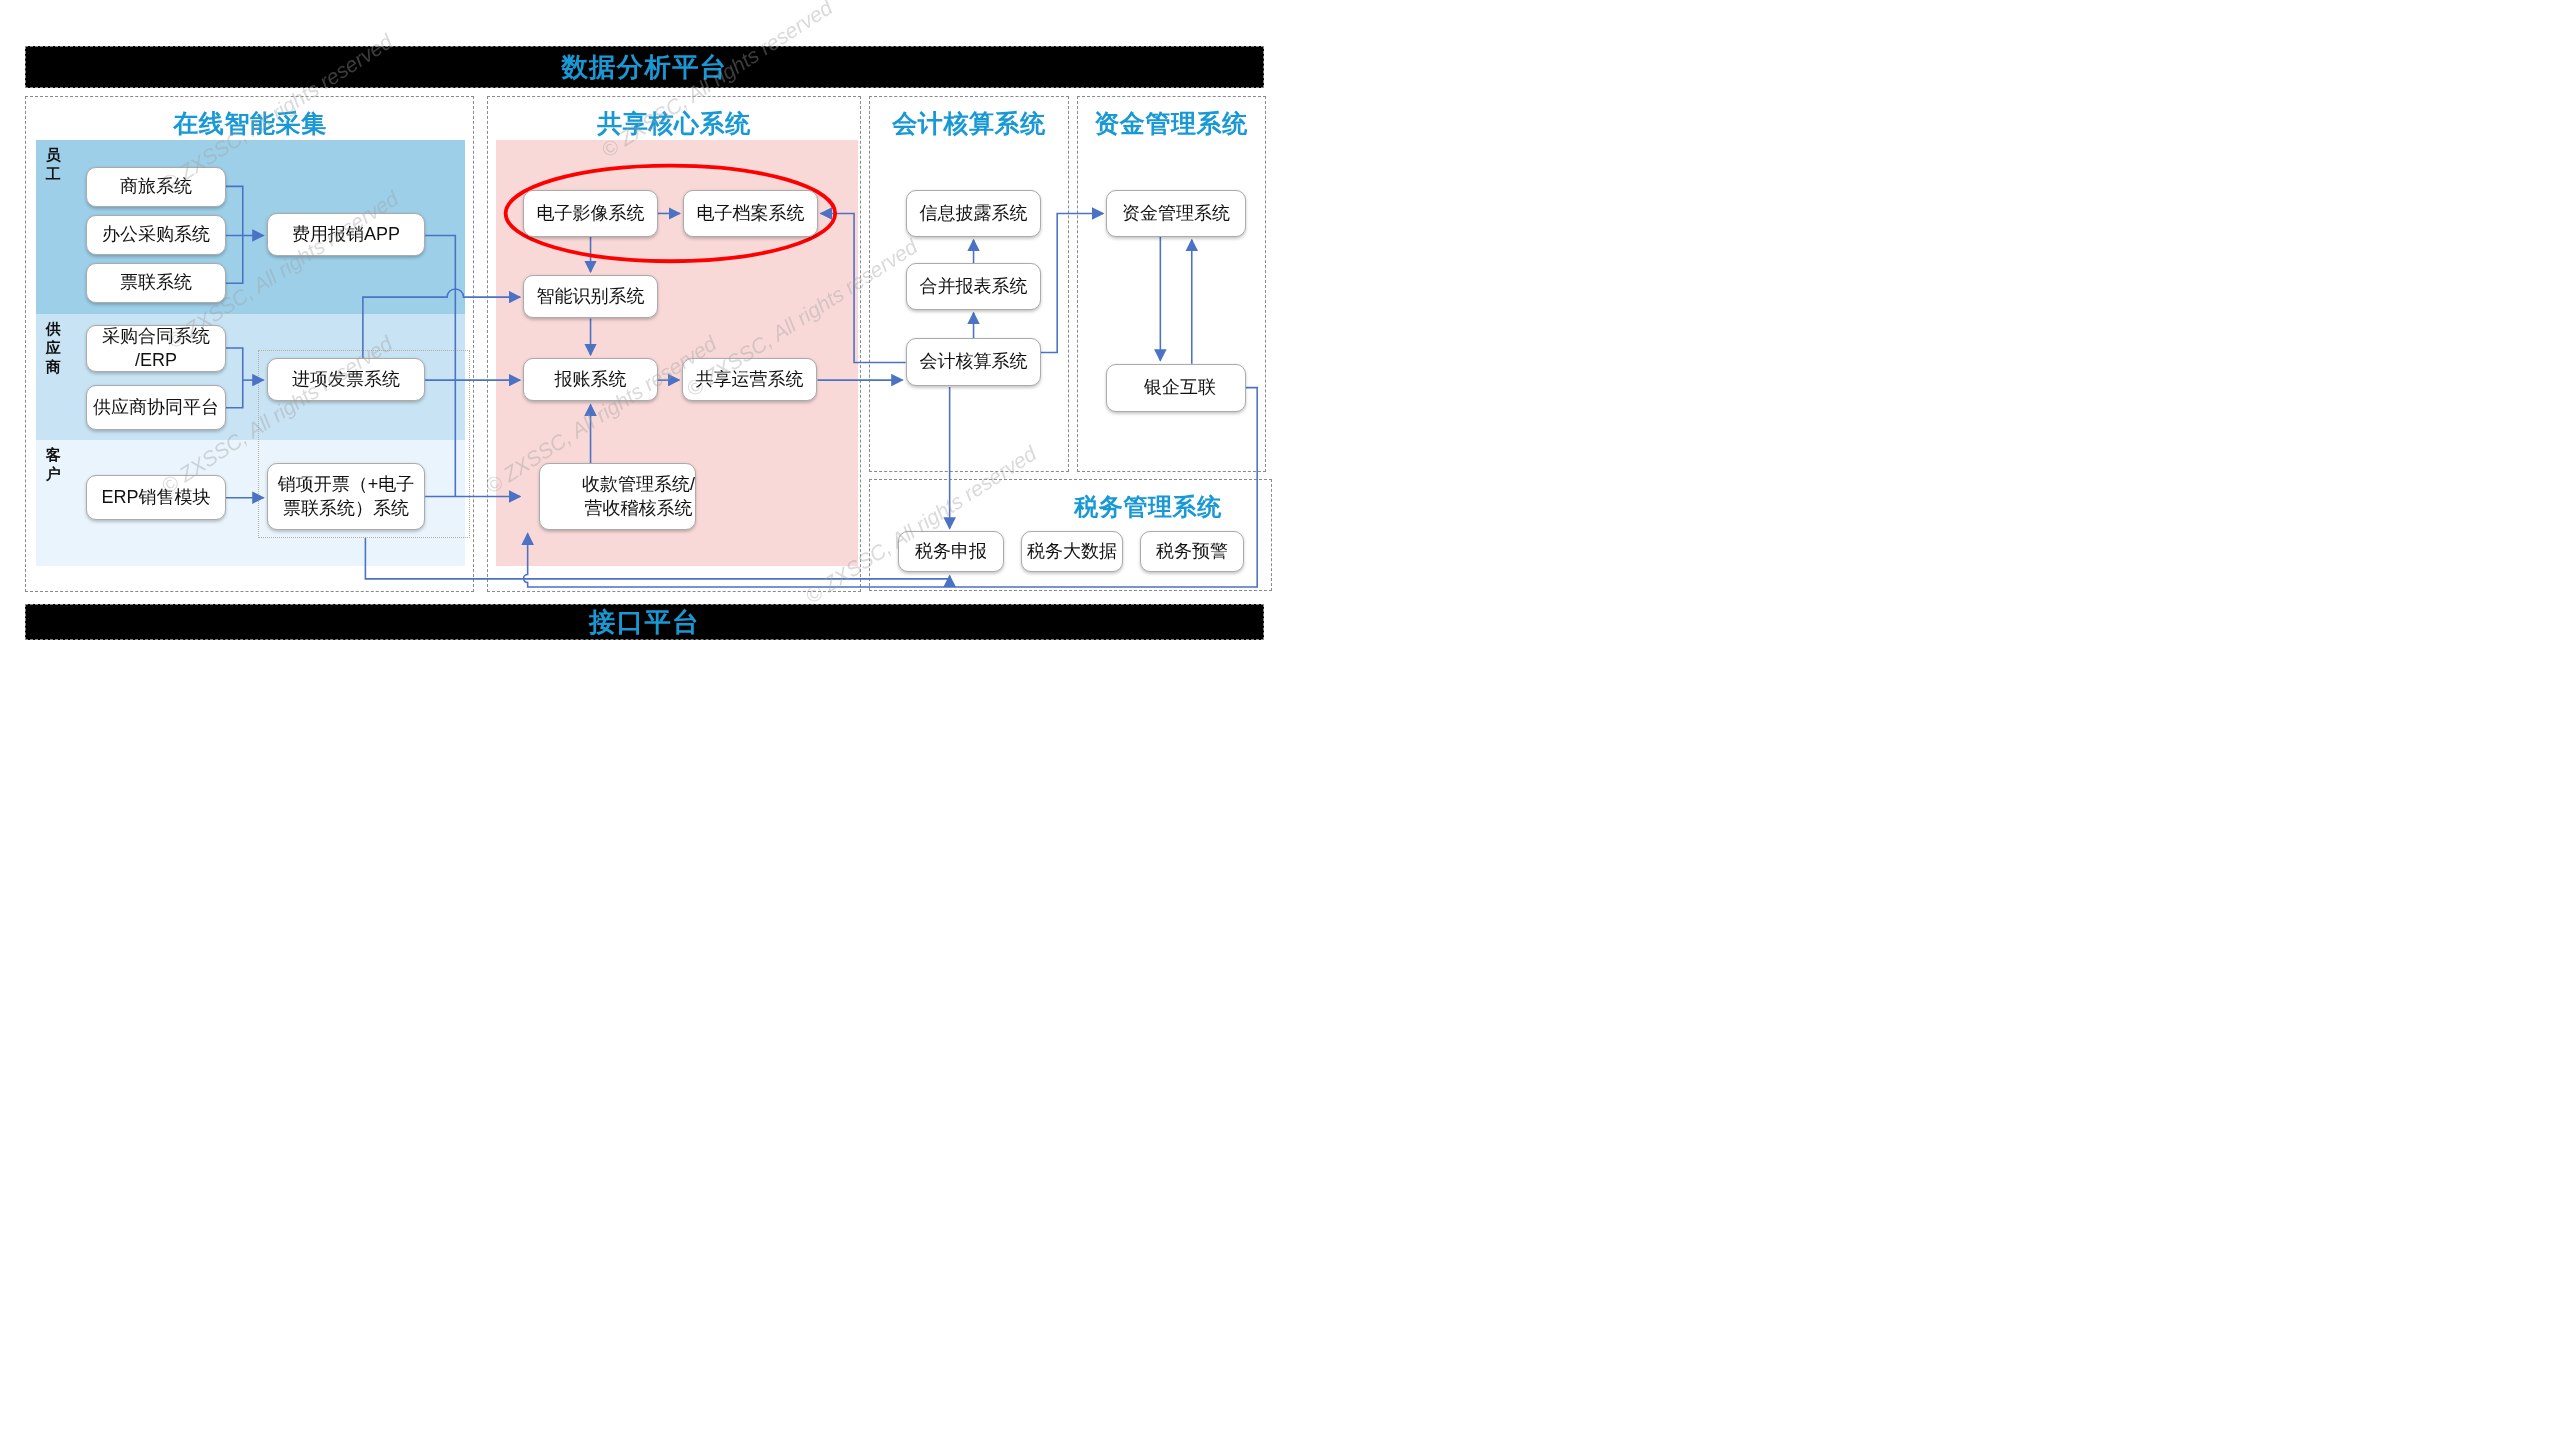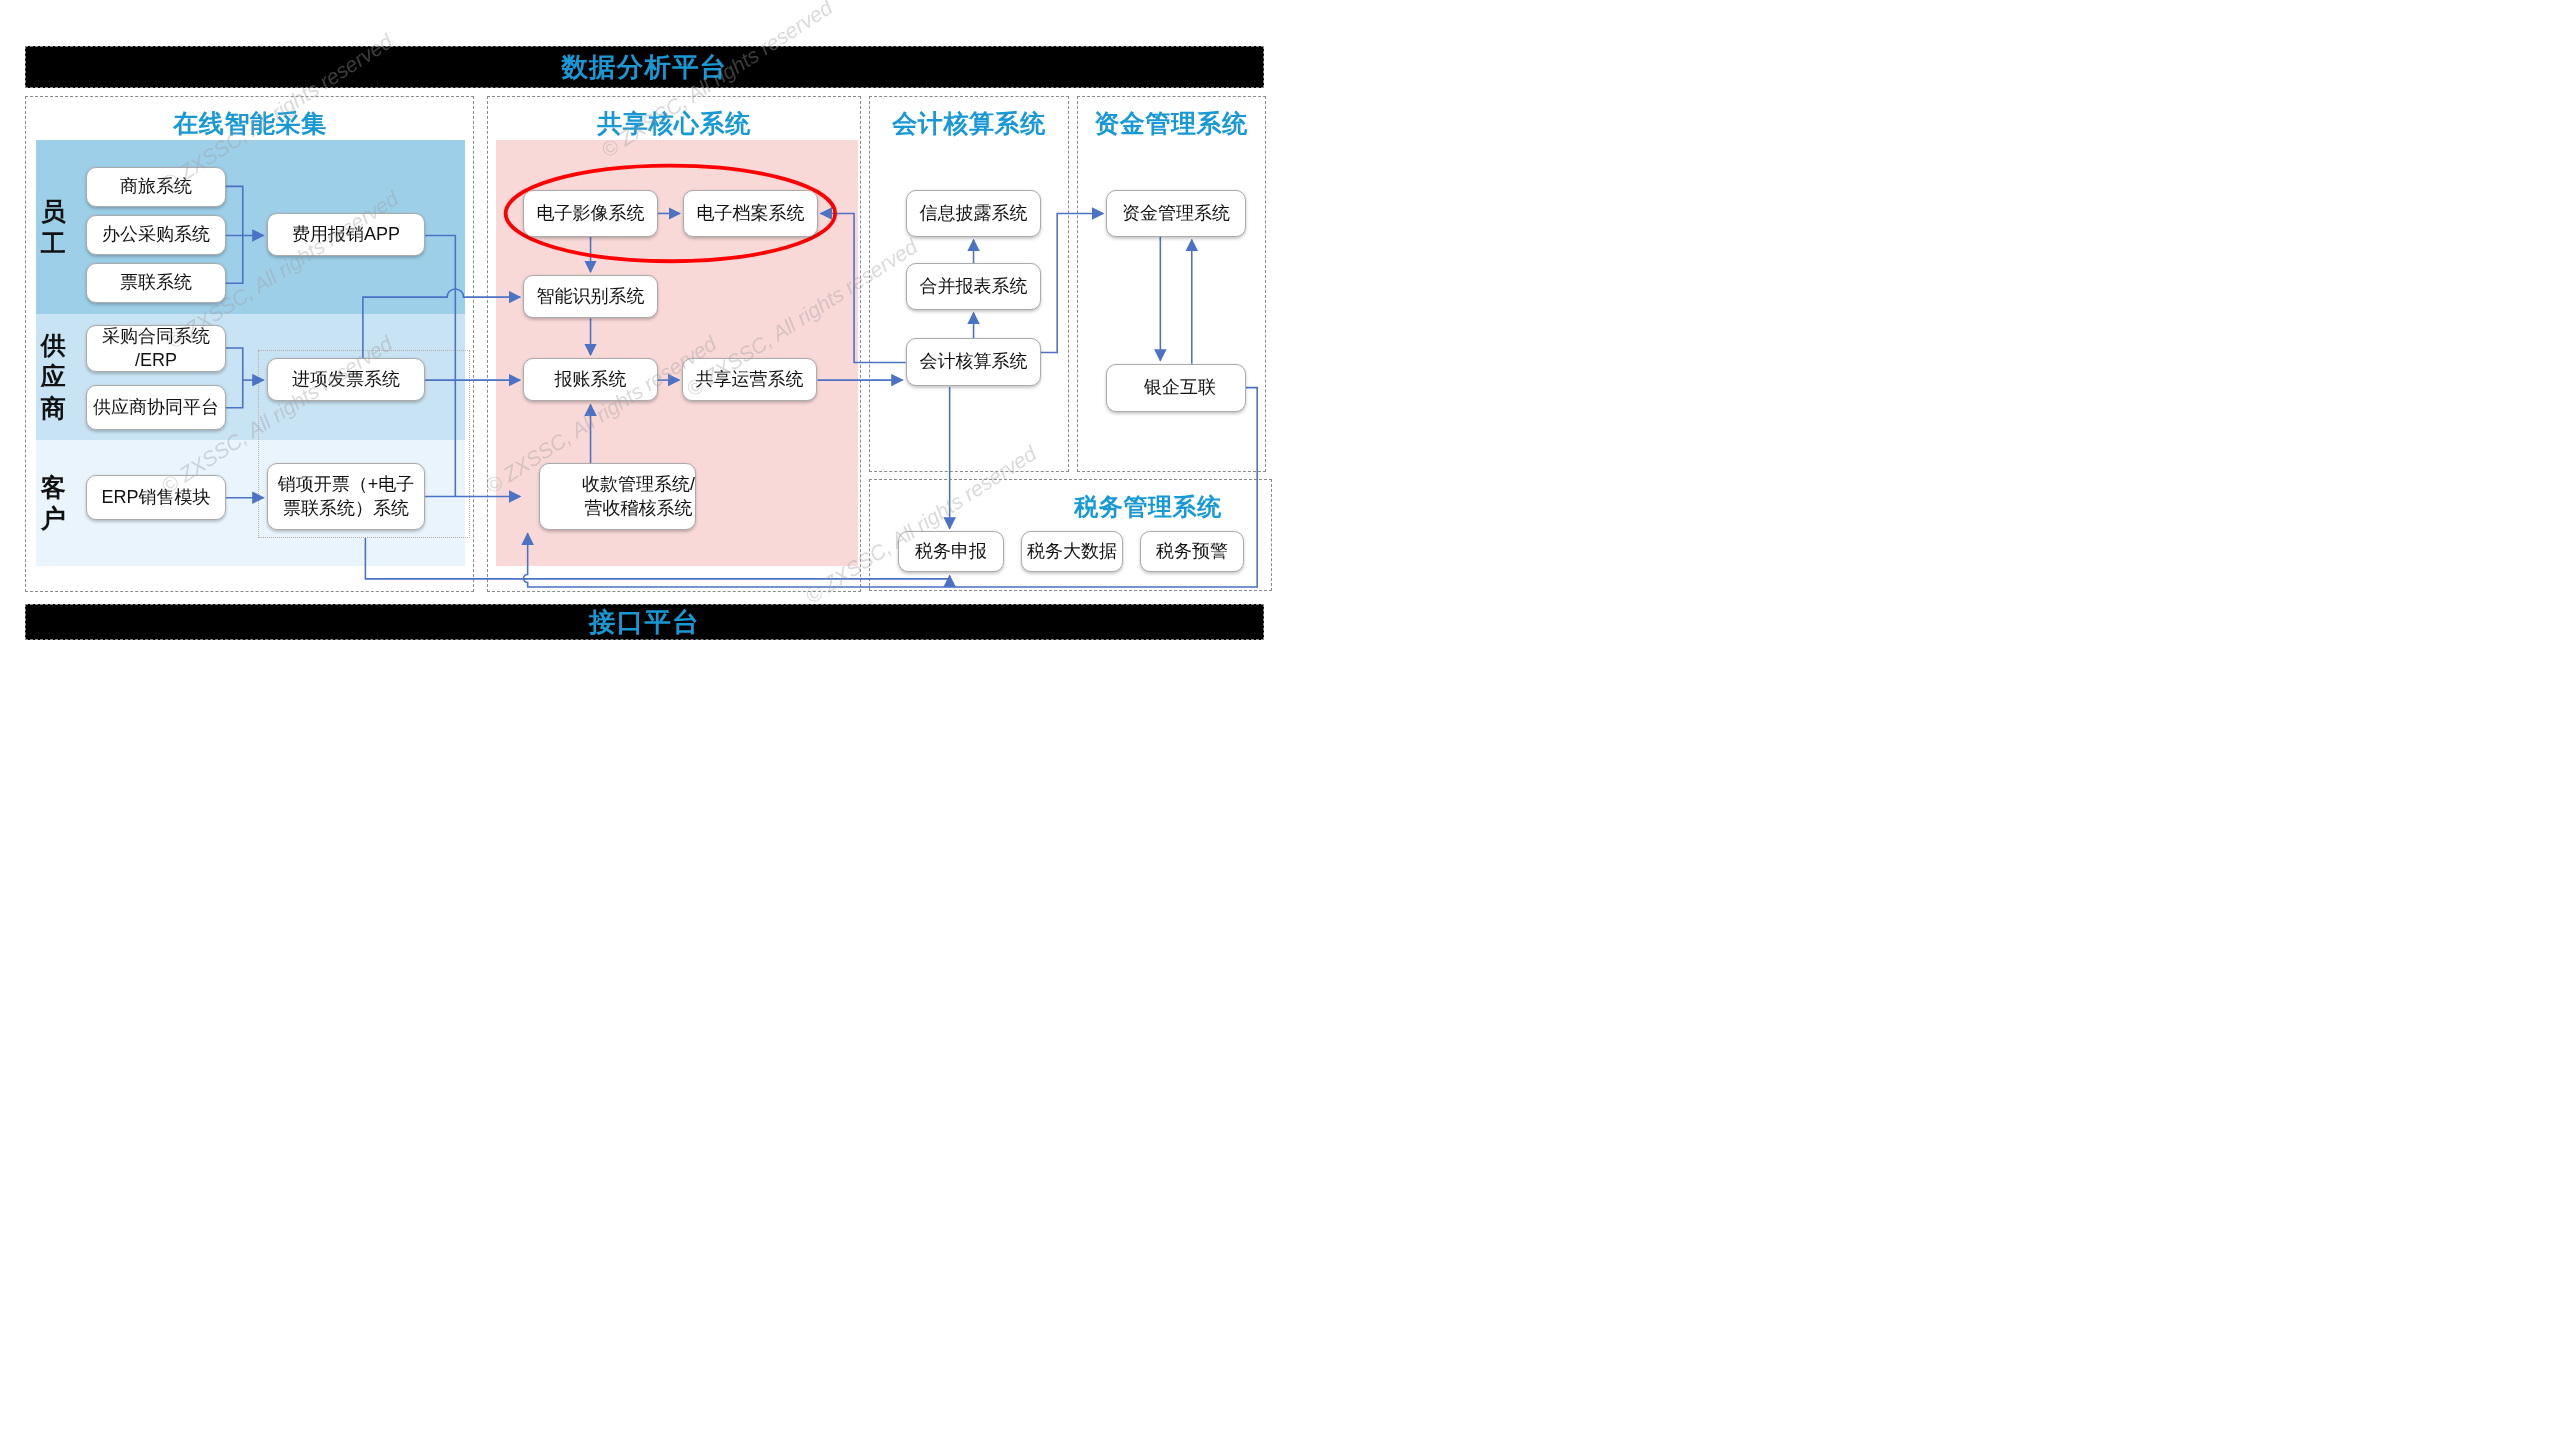--- a/index.html
+++ b/index.html
@@ -17,23 +17,23 @@
   
   .section{ position:absolute; border:1.9px dashed #8a8a8a; box-sizing:border-box; background:#fff;}
   .section-title{
     position:absolute; transform:translate(-50%,-50%); color:#1899d5;
     font-size:25px; font-weight:bold; white-space:nowrap; letter-spacing:0.6px;
   }
   .tax-title{ font-size:24px;font-family:Liberation Mono, monospace; }
   
   .band{ position:absolute; }
   .band-label{
-    position:absolute; width:26.4px; color:#111; font-weight:bold; font-size:25px;
+    position:absolute; width:26.4px; color:#111; font-weight:bold; font-size:15px;
     line-height:1.25; word-break:break-all; text-align:center;
-    display:flex; align-items:center;
+    display:flex; align-items:flex-start;margin-top:6px;
   }
   .band-label > span{ display:block; width:26.4px; }
   .pink-area{ position:absolute; background:#f8d9d8; }
   
   .box{
     position:absolute; background:#ffffff; border:1.3px solid #ababab; border-radius:10px;
     box-shadow:0 1.9px 3.1px rgba(0,0,0,0.22);
     display:flex; align-items:center; justify-content:center; text-align:center;
     box-sizing:border-box;
   }

